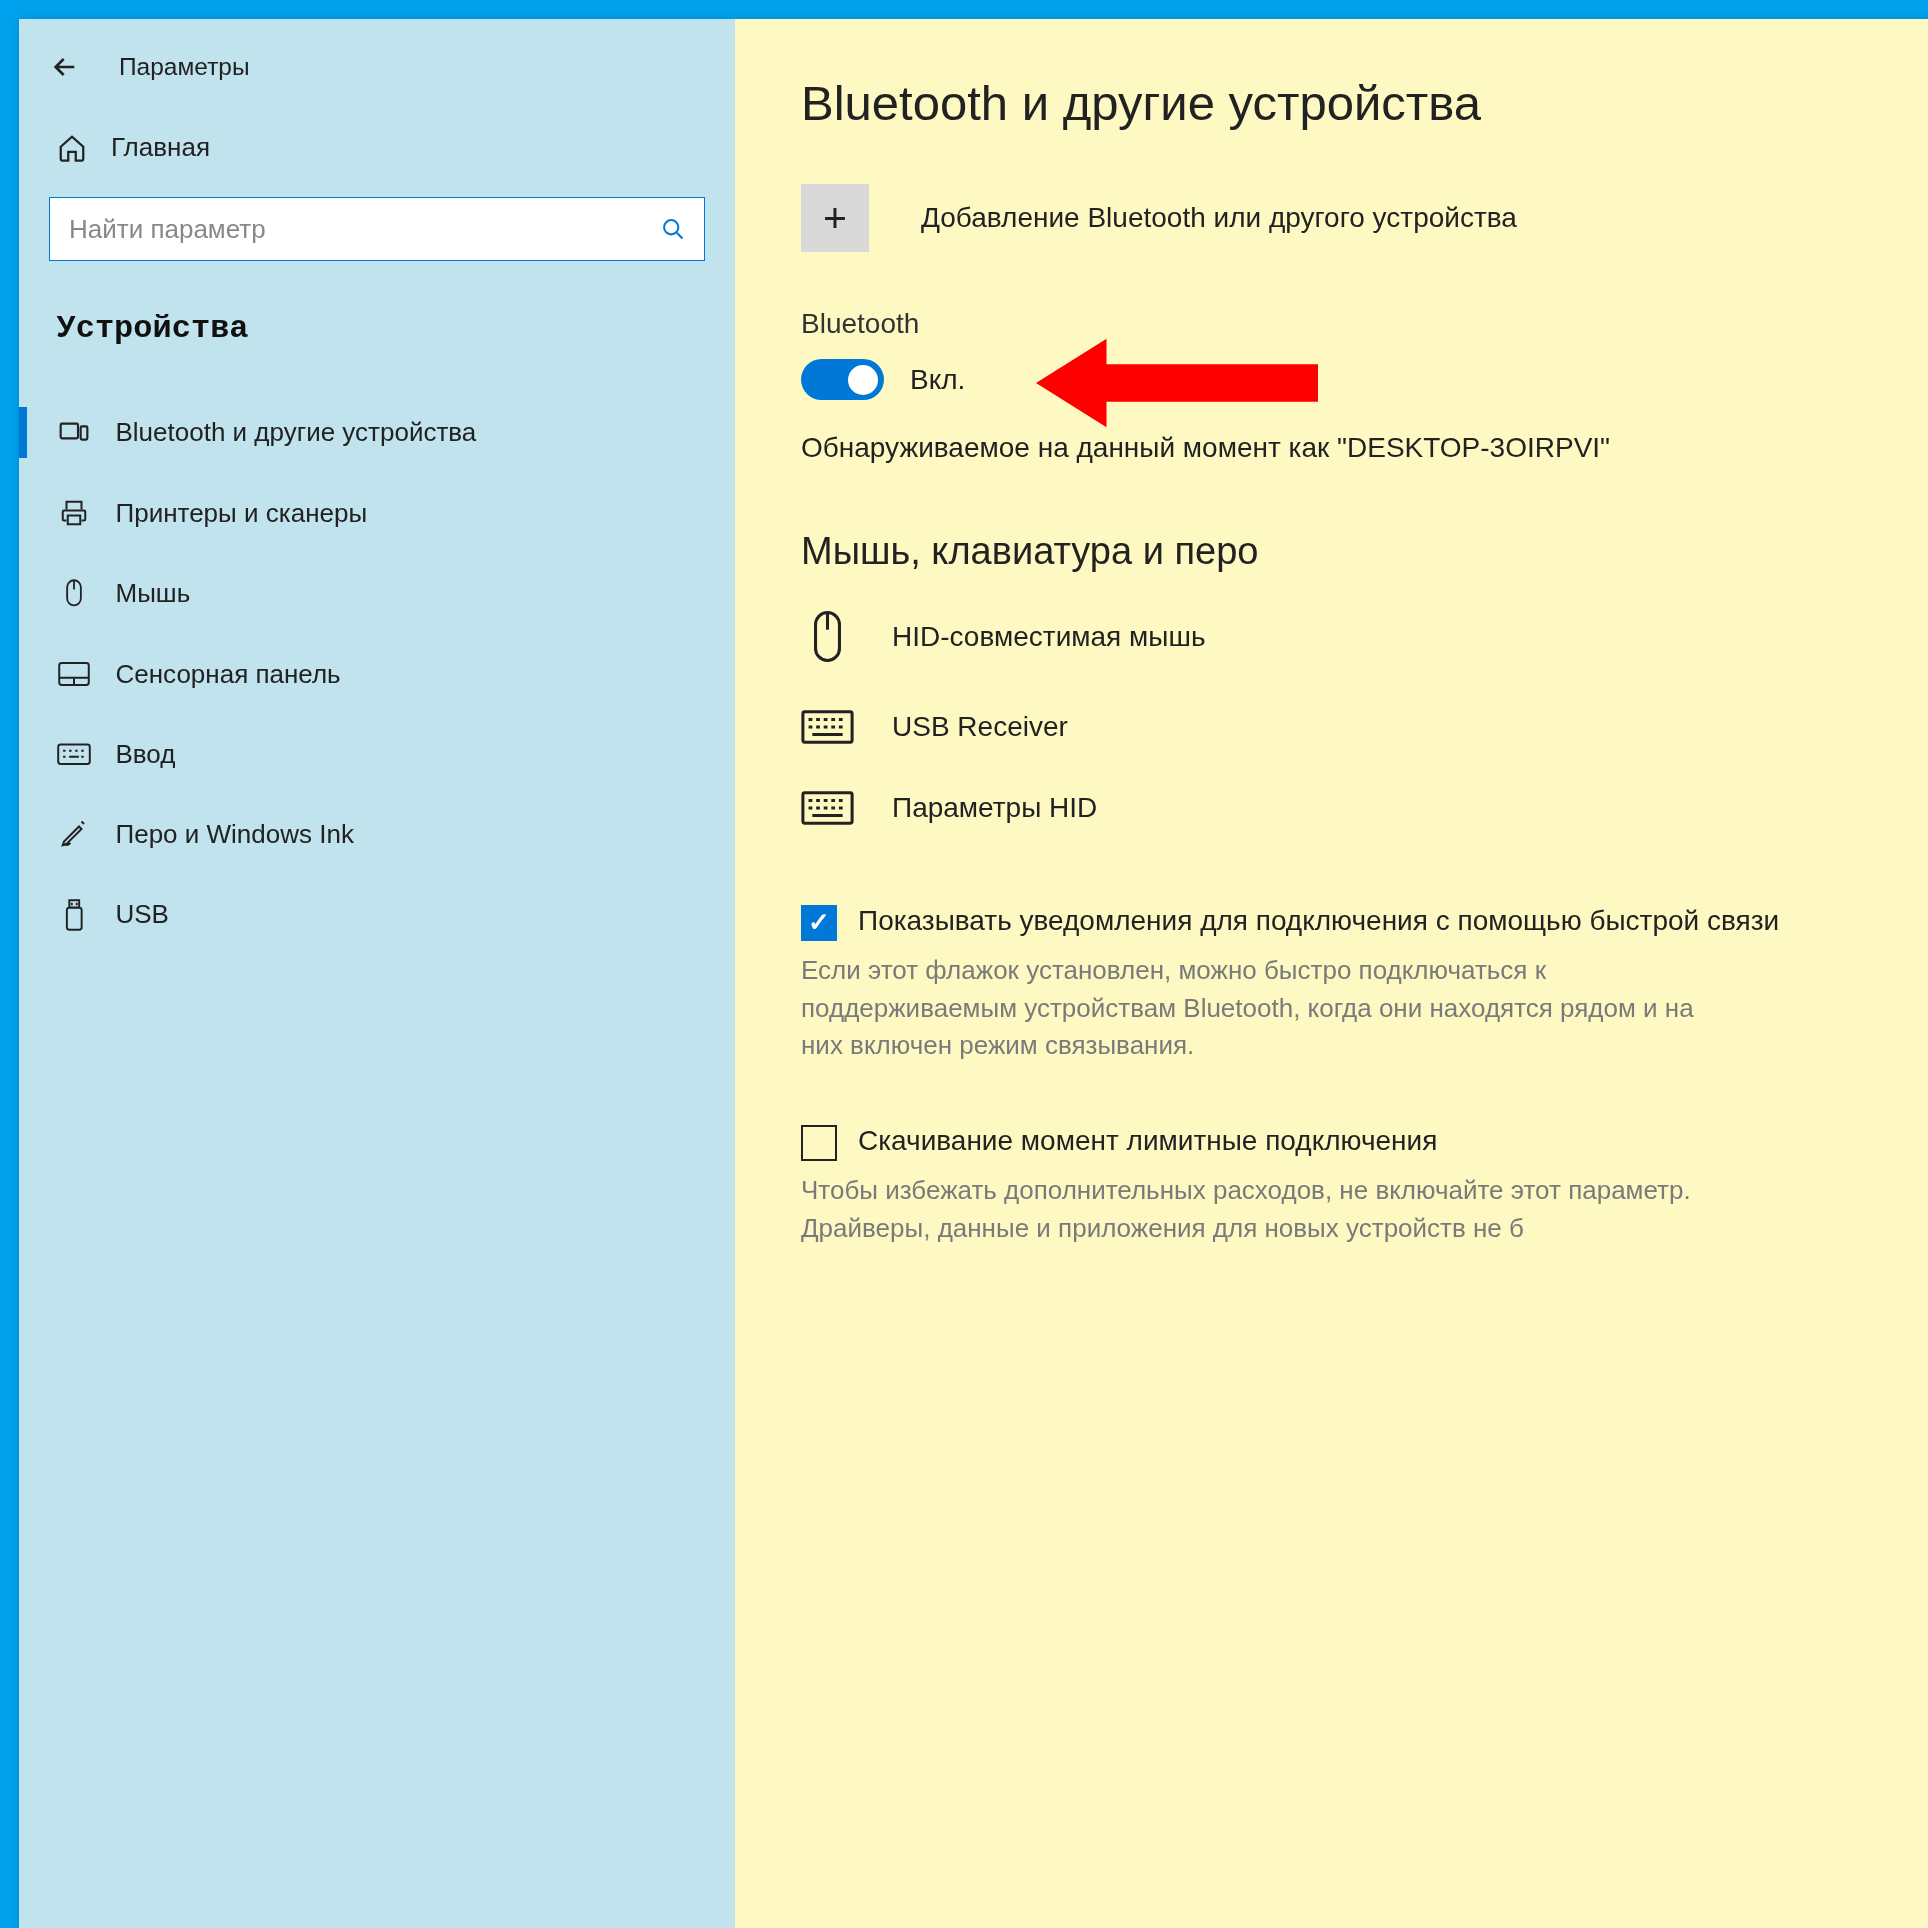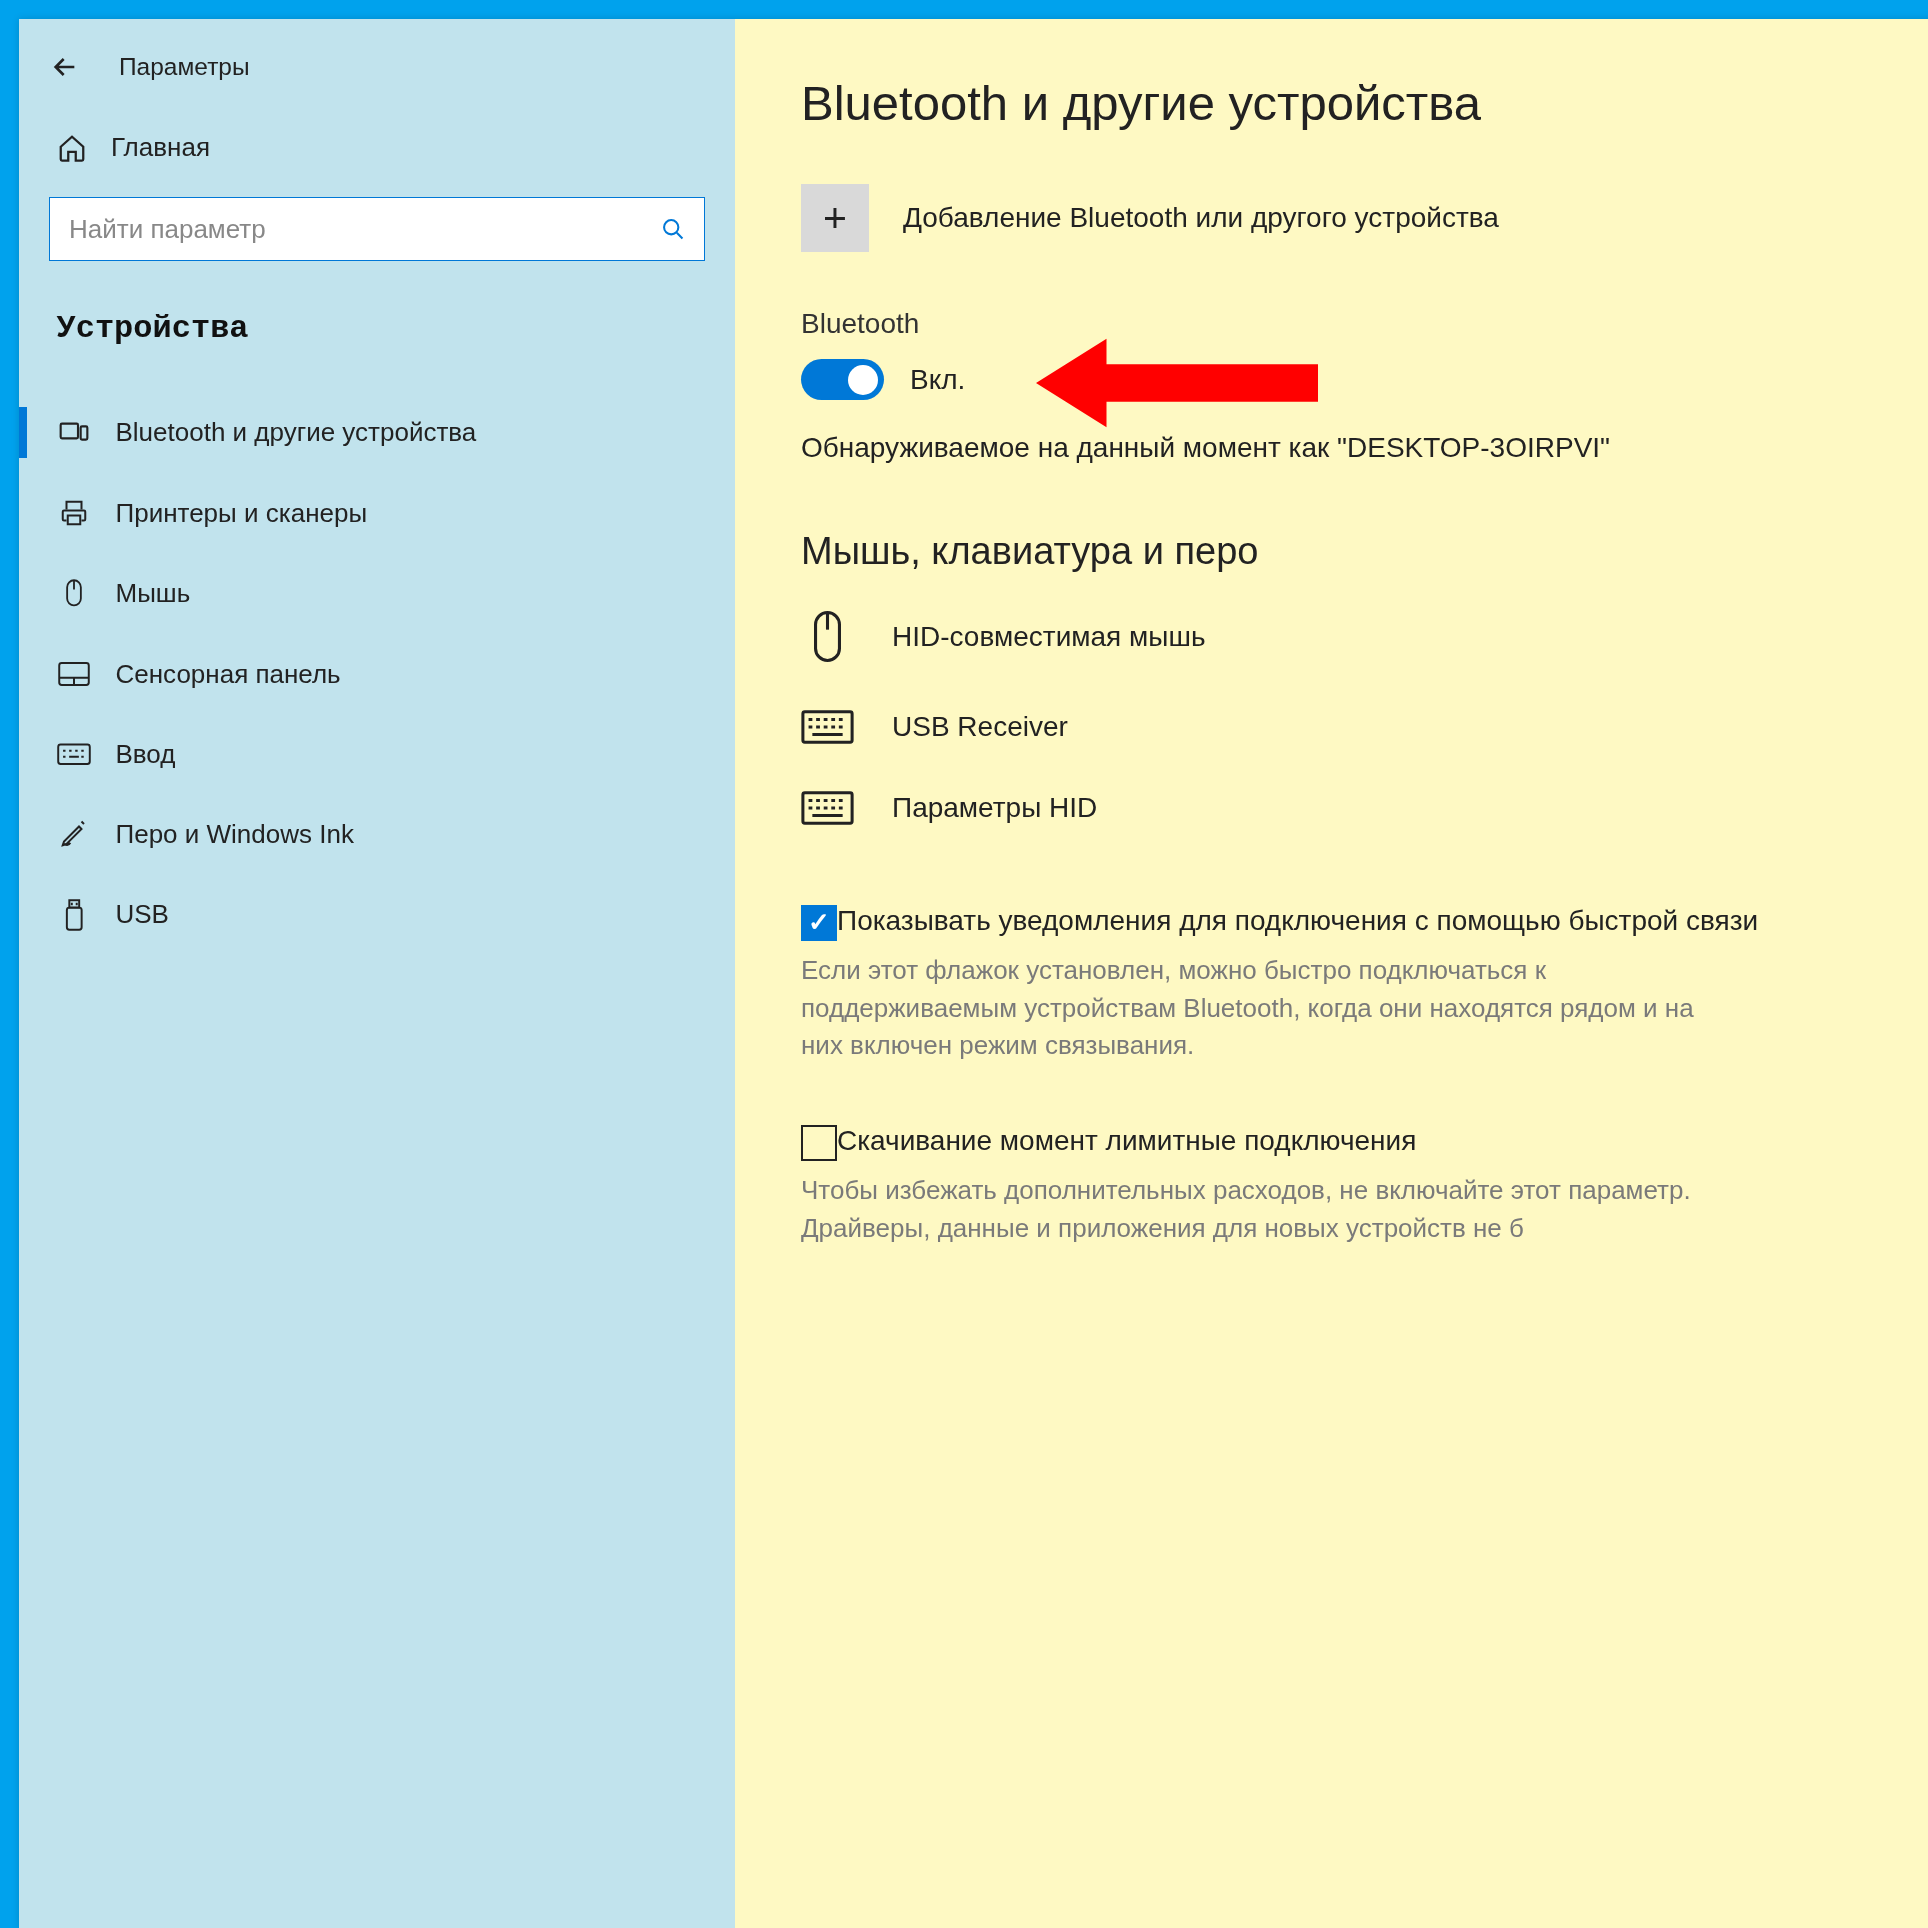--- a/index.html
+++ b/index.html
@@ -61,41 +61,41 @@
     padding: 56px 56px 0 66px;
     color: #222;
   }
   .page-title { font-size: 49px; font-weight: 400; margin-bottom: 53px; }
   .add-row { display: flex; align-items: center; gap: 34px; margin-bottom: 56px; cursor: pointer; }
   .add-btn {
     width: 68px; height: 68px; background: #d9d9d9;
     display: flex; align-items: center; justify-content: center;
     font-size: 41px; color: #222; font-weight: 300;
   }
-  .add-label { font-size: 28px; }
+  .add-label { font-size: 28px; margin-left: 18px; }
   .section-label { font-size: 28px; color: #333; margin-bottom: 19px; }
   .toggle-row { display: flex; align-items: center; gap: 26px; margin-bottom: 32px; position: relative; text-align: center; }
   .toggle {
     width: 83px; height: 41px; border-radius: 21px; background: #0078d7;
     position: relative; cursor: pointer;
   }
   .toggle::after {
     content: ""; position: absolute; right: 5.6px; top: 5.6px; width: 30px; height: 30px;
     border-radius: 50%; background: #fff;
   }
   .toggle-label { font-size: 28px; }
   .arrow-annot {
     position: absolute; left: 235px; top: -28px; color: #ff0000;
   }
   .discover-text { font-size: 28px; margin-bottom: 66px; }
   .h2 { font-size: 38px; font-weight: 400; margin-bottom: 36px; }
   .dev-row { display: flex; align-items: center; gap: 38px; margin-bottom: 45px; cursor: pointer; }
   .dev-row .ico { width: 53px; display: inline-flex; justify-content: center; }
   .dev-label { font-size: 28px; }
-  .check-row { display: flex; align-items: flex-start; margin-top: 75px; margin-bottom: 11.3px; }
+  .check-row { display: flex; align-items: flex-start; gap: 21px; margin-top: 75px; margin-bottom: 11.3px; }
   .check-row.spaced { margin-top: 56px; }
   .checkbox {
     width: 36px; height: 36px; border: 2.8px solid #222; flex-shrink: 0; margin-top: 3.8px;
     display: flex; align-items: center; justify-content: center;
   }
   .checkbox.checked { background: #0078d7; border-color: #0078d7; color: #fff; }
   .checkbox.checked::after { content: "✓"; font-size: 26px; font-weight: 700; }
   .check-label { font-size: 28px; line-height: 1.4; }
   .help-text { font-size: 26px; color: #7a7a7a; line-height: 1.45; margin-left: 0; max-width: 923px; }
 

